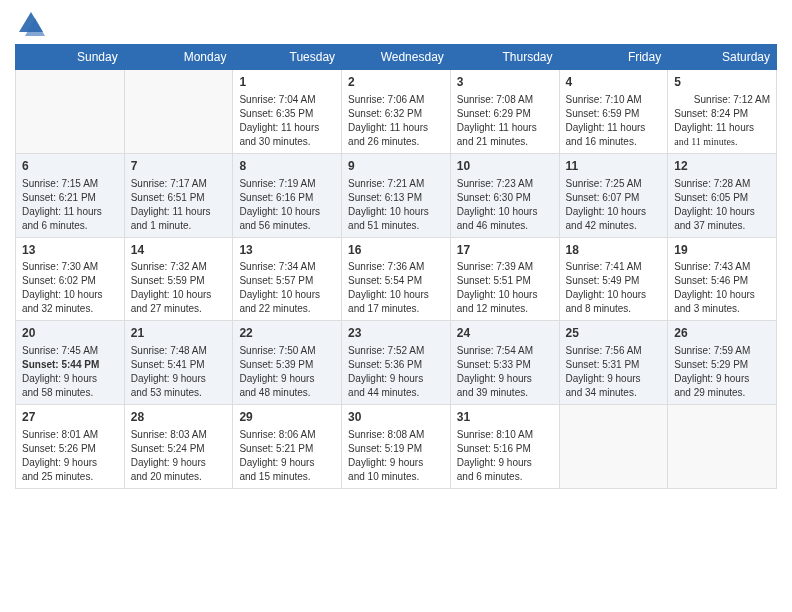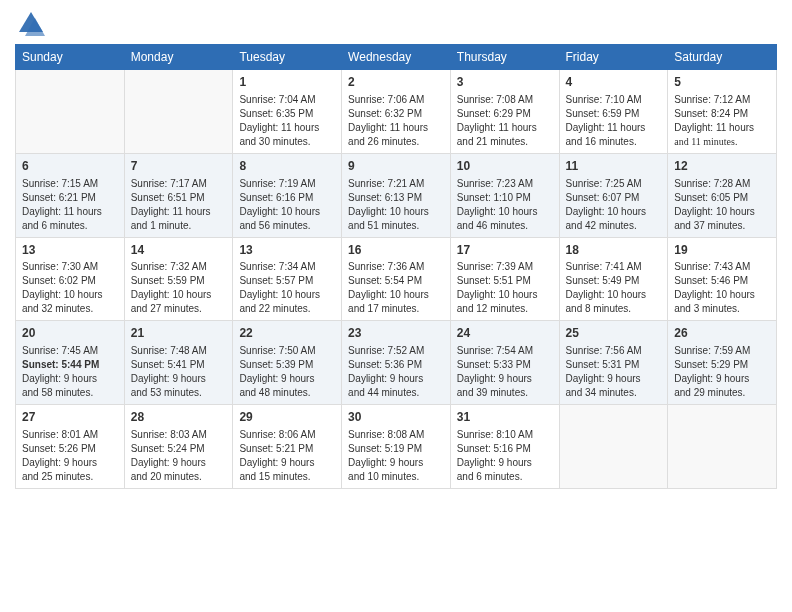--- a/index.html
+++ b/index.html
@@ -49,21 +49,21 @@
       color: #555;
     }
     table {
       width: 100%;
       border-collapse: collapse;
       font-size: 10.5px;
     }
     thead tr th {
       background: #2e6db4;
       color: #fff;
-      text-align: left;
+      text-align: right;
       padding: 5px 6px;
       font-size: 12px;
       font-weight: normal;
       border: 1px solid #2e6db4;
     }
     tbody tr {
       border-bottom: 1px solid #ccc;
     }
     tbody tr:nth-child(odd) {
       background: #fff;
@@ -152,21 +152,21 @@
           </td>
           <td>
             <span class="day-num">4</span>
             <span style="display: block;">Sunrise: 7:10 AM</span>
             <span style="display: block;">Sunset: 6:59 PM</span>
             <span style="display: block;">Daylight: 11 hours</span>
             <span style="display: block;">and 16 minutes.</span>
           </td>
           <td>
             <span class="day-num">5</span>
-            <span style="display: block;">Sunrise: 7:12 AM</span>
+            <span style="display: block; text-align: right;">Sunrise: 7:12 AM</span>
             <span style="display: block;">Sunset: 8:24 PM</span>
             <span style="display: block;">Daylight: 11 hours</span>
             <span style="display: block; font-family: Liberation Serif, serif;">and 11 minutes.</span>
           </td>
         </tr>
         <tr>
           <td>
             <span class="day-num">6</span>
             <span style="display: block;">Sunrise: 7:15 AM</span>
             <span style="display: block;">Sunset: 6:21 PM</span>
@@ -190,21 +190,21 @@
           <td>
             <span class="day-num">9</span>
             <span style="display: block;">Sunrise: 7:21 AM</span>
             <span style="display: block;">Sunset: 6:13 PM</span>
             <span style="display: block;">Daylight: 10 hours</span>
             <span style="display: block;">and 51 minutes.</span>
           </td>
           <td>
             <span class="day-num">10</span>
             <span style="display: block;">Sunrise: 7:23 AM</span>
-            <span style="display: block;">Sunset: 1:10 PM</span>
+            <span style="display: block;">Sunset: 6:30 PM</span>
             <span style="display: block;">Daylight: 10 hours</span>
             <span style="display: block;">and 46 minutes.</span>
           </td>
           <td>
             <span class="day-num">11</span>
             <span style="display: block;">Sunrise: 7:25 AM</span>
             <span style="display: block;">Sunset: 6:07 PM</span>
             <span style="display: block;">Daylight: 10 hours</span>
             <span style="display: block;">and 42 minutes.</span>
           </td>

